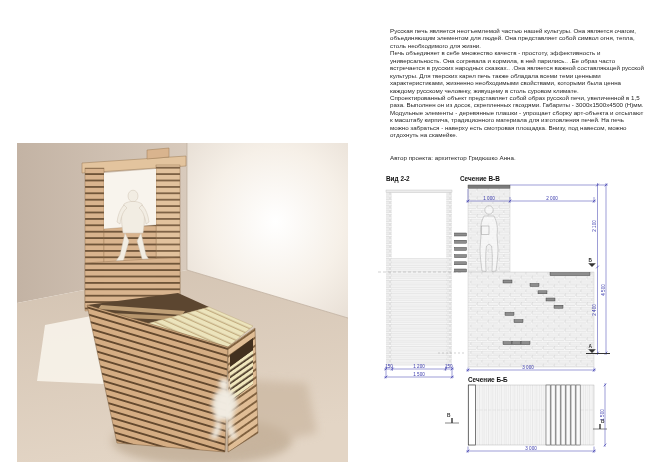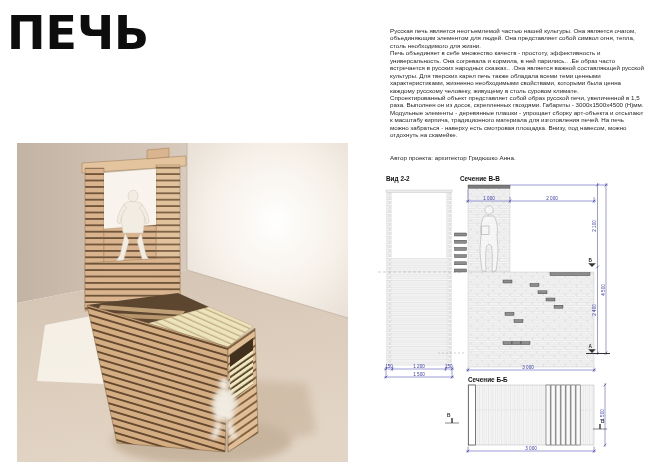--- a/index.html
+++ b/index.html
@@ -28,21 +28,20 @@
   .dim{font-family:"Liberation Sans",sans-serif;font-size:4.6px;fill:#3a3aad;}
   .mk{font-family:"Liberation Sans",sans-serif;font-size:4.8px;fill:#333;font-weight:bold;}
   .dimline{stroke:#3a3aad;stroke-width:0.5;fill:none;}
   .tick{stroke:#3a3aad;stroke-width:0.7;}
 </style>
 </head>
 <body>
 
 <div class="board">
 
-  <h1 class="title">ПЕЧЬ</h1>
 
   <div class="render-wrap">
     <svg width="331" height="319" viewBox="0 0 331 319">
       <defs>
         <linearGradient id="wallL" x1="0" y1="0" x2="1" y2="0">
           <stop offset="0" stop-color="#c3b3a4"></stop>
             <stop offset="1" stop-color="#d8cabc"></stop>
         </linearGradient>
         <radialGradient id="glow" cx="0.55" cy="0.45" r="0.75">
           <stop offset="0" stop-color="#ffffff"></stop>

